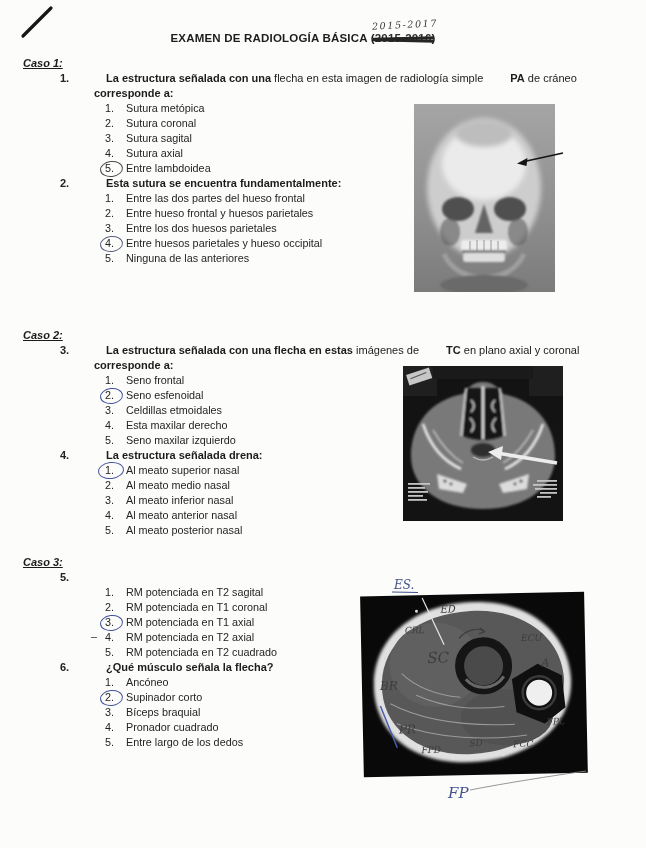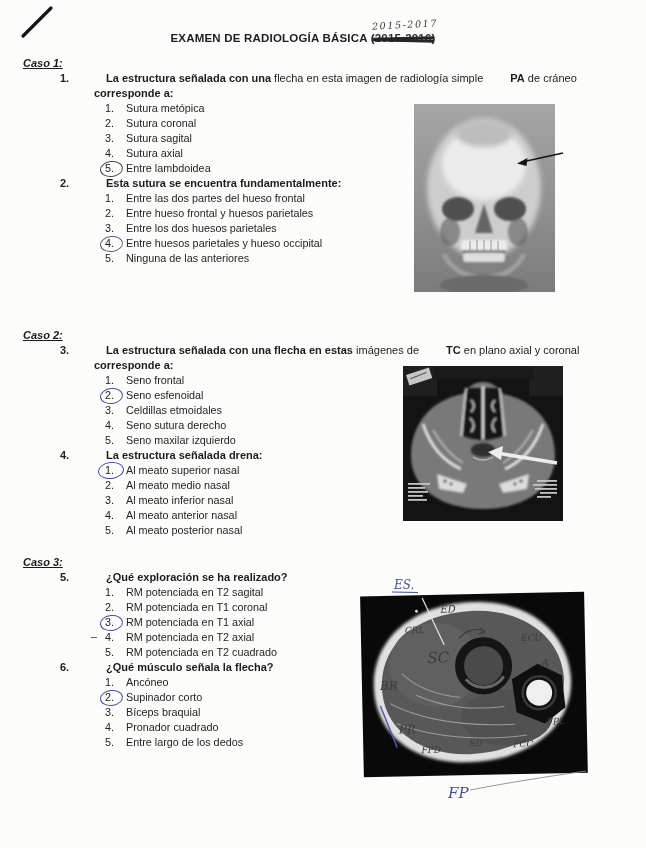--- a/index.html
+++ b/index.html
@@ -144,21 +144,21 @@
       <div class="opt">
           <span class="onum"><span class="ringmark"></span><span>2.</span></span>
           <span class="otext">Seno esfenoidal</span>
         </div>
       <div class="opt">
           <span class="onum">3.</span>
           <span class="otext">Celdillas etmoidales</span>
         </div>
       <div class="opt">
           <span class="onum">4.</span>
-          <span class="otext">Seno sutura derecho</span>
+          <span class="otext">Esta maxilar derecho</span>
         </div>
       <div class="opt">
           <span class="onum">5.</span>
           <span class="otext">Seno maxilar izquierdo</span>
         </div>
     </div>
 
     <div>
       <div class="qrow">
         <span class="qnum">4.</span>
@@ -186,21 +186,20 @@
         </div>
     </div>
   </div>
 
   <div class="case case-3">
     <div class="case-label">Caso 3:</div>
 
     <div>
       <div class="qrow">
         <span class="qnum">5.</span>
-        <span class="qtext"><b>¿Qué exploración se ha realizado?</b></span>
       </div>
       <div class="opt">
           <span class="onum">1.</span>
           <span class="otext">RM potenciada en T2 sagital</span>
         </div>
       <div class="opt">
           <span class="onum">2.</span>
           <span class="otext">RM potenciada en T1 coronal</span>
         </div>
       <div class="opt">

